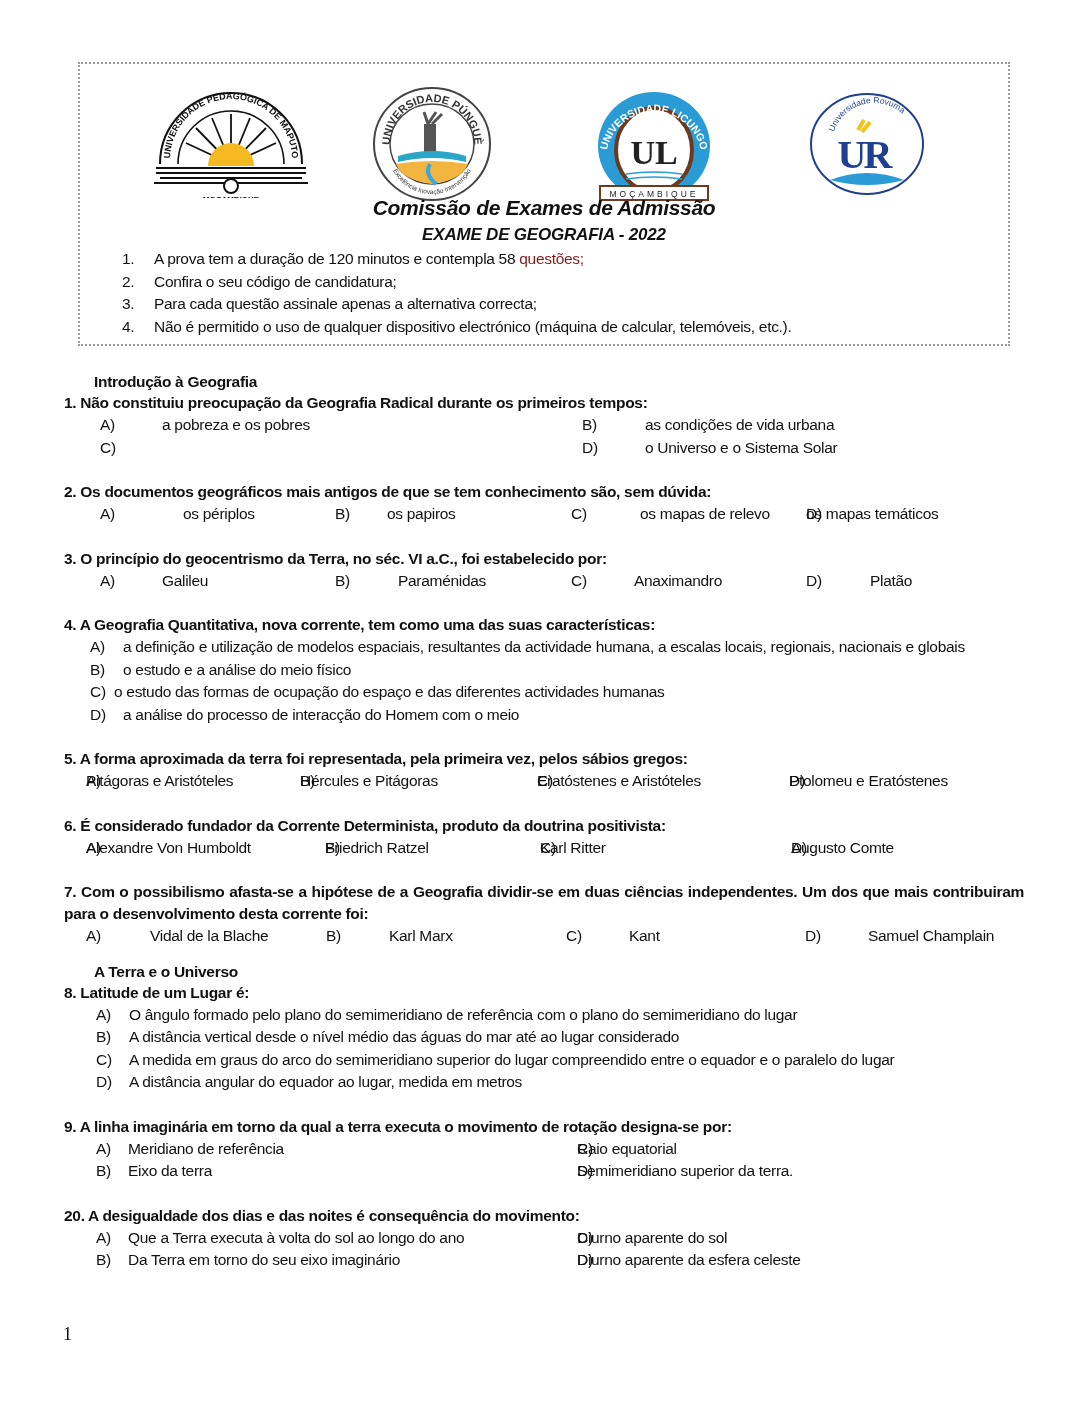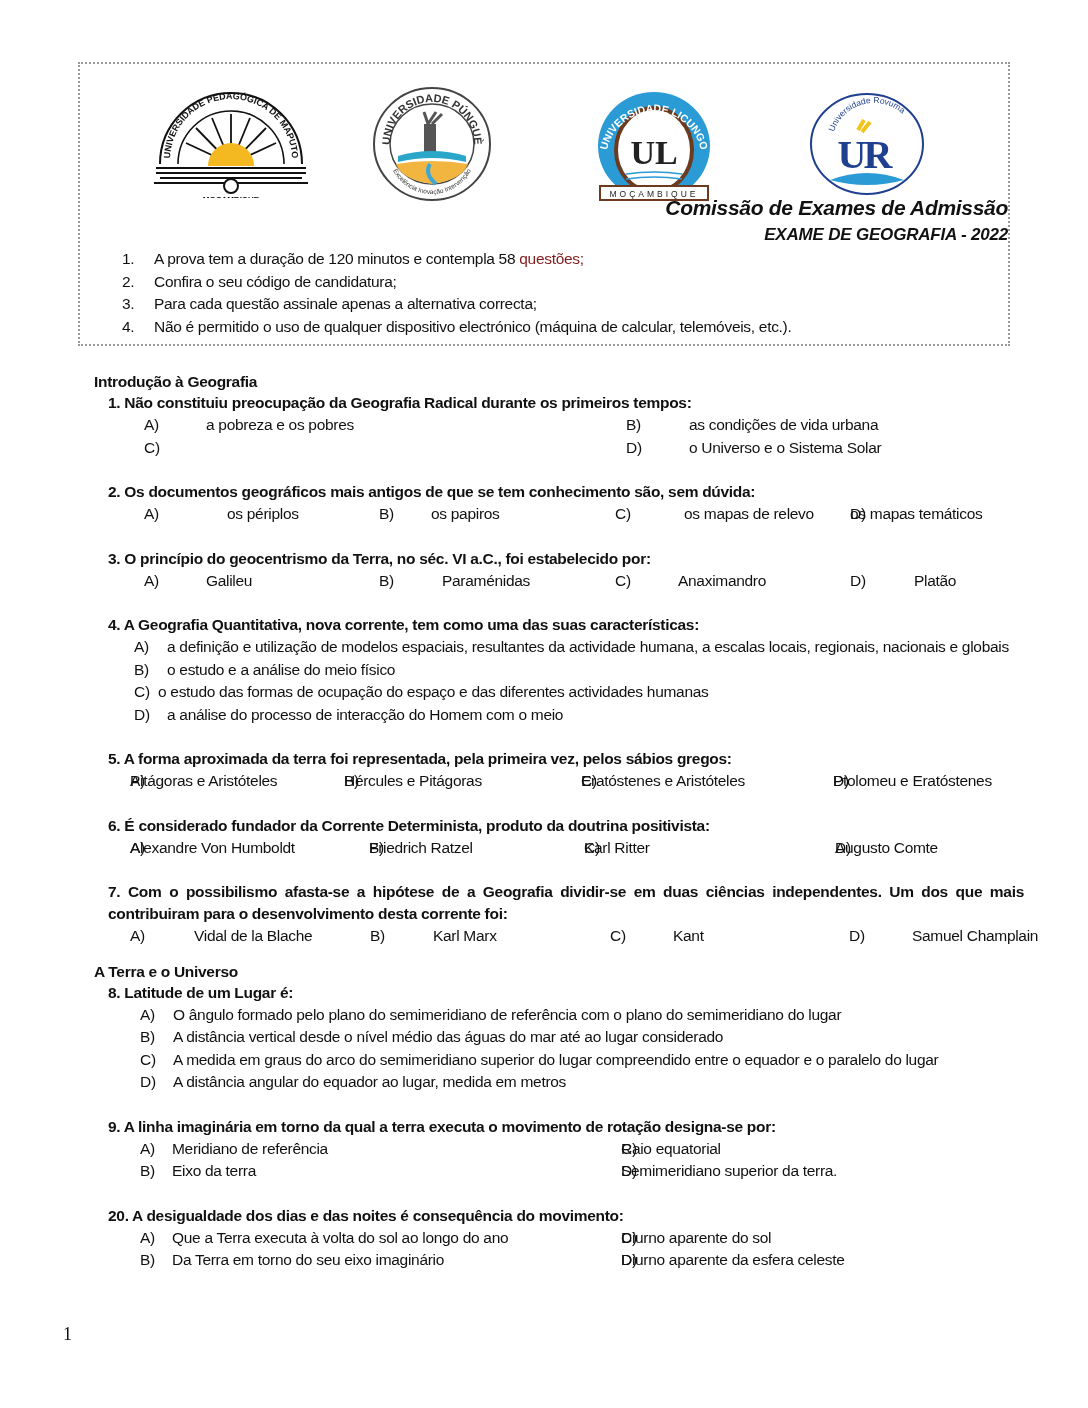--- a/index.html
+++ b/index.html
@@ -8,35 +8,35 @@
 
   .header-box {
     position: absolute; left: 78px; top: 62px; width: 932px; height: 284px;
     border: 2px dotted #9a9a9a;
   }
   .logos { position: absolute; top: 24px; left: 0; width: 100%; height: 112px; }
   .logo { position: absolute; top: 0; }
   .logo svg { display: block; }
 
   .committee-title {
-    position: absolute; top: 132px; left: 0; width: 100%; text-align: right;
+    position: absolute; top: 132px; left: 0; width: 100%; text-align: center;
     font-size: 21px; font-weight: bold; font-style: italic; letter-spacing: -0.3px;
   }
   .exam-title {
-    position: absolute; top: 161px; left: 0; width: 100%; text-align: right;
+    position: absolute; top: 161px; left: 0; width: 100%; text-align: center;
     font-size: 17px; font-weight: bold; font-style: italic; letter-spacing: -0.2px;
   }
   .instructions { position: absolute; top: 184px; left: 42px; width: 860px; list-style: none; }
   .instructions li { font-size: 15.5px; line-height: 22.5px; display: flex; letter-spacing: -0.3px; }
   .instructions .num { width: 32px; flex: none; }
   .red { color: #7f1d1d; }
 
   .content { position: absolute; left: 64px; top: 372px; width: 960px; }
   .section-title { text-align: left; font-weight: bold; font-size: 15.5px; letter-spacing: -0.3px; line-height: 20px; padding-left: 30px; }
-  .question { margin-bottom: 22px; margin-left: 44px; }
+  .question { margin-bottom: 22px; }
   .q-text { font-weight: bold; font-size: 15.5px; line-height: 22px; letter-spacing: -0.3px; }
   .q-text.justify { text-align: justify; text-align-last: left; }
   .opts { font-size: 15.5px; letter-spacing: -0.3px; line-height: 22.5px; }
   .row { position: relative; height: 22.5px; }
   .row span { position: absolute; top: 0; white-space: nowrap; }
   .list-opt { display: flex; padding-left: 26px; }
   .list-opt .lbl { width: 33px; flex: none; }
   .list-opt .txt { flex: 1; text-align: justify; text-align-last: left; }
 
   .page-num { position: absolute; left: 63px; top: 1324px; font-family: "Liberation Serif", serif; font-size: 18px; }

